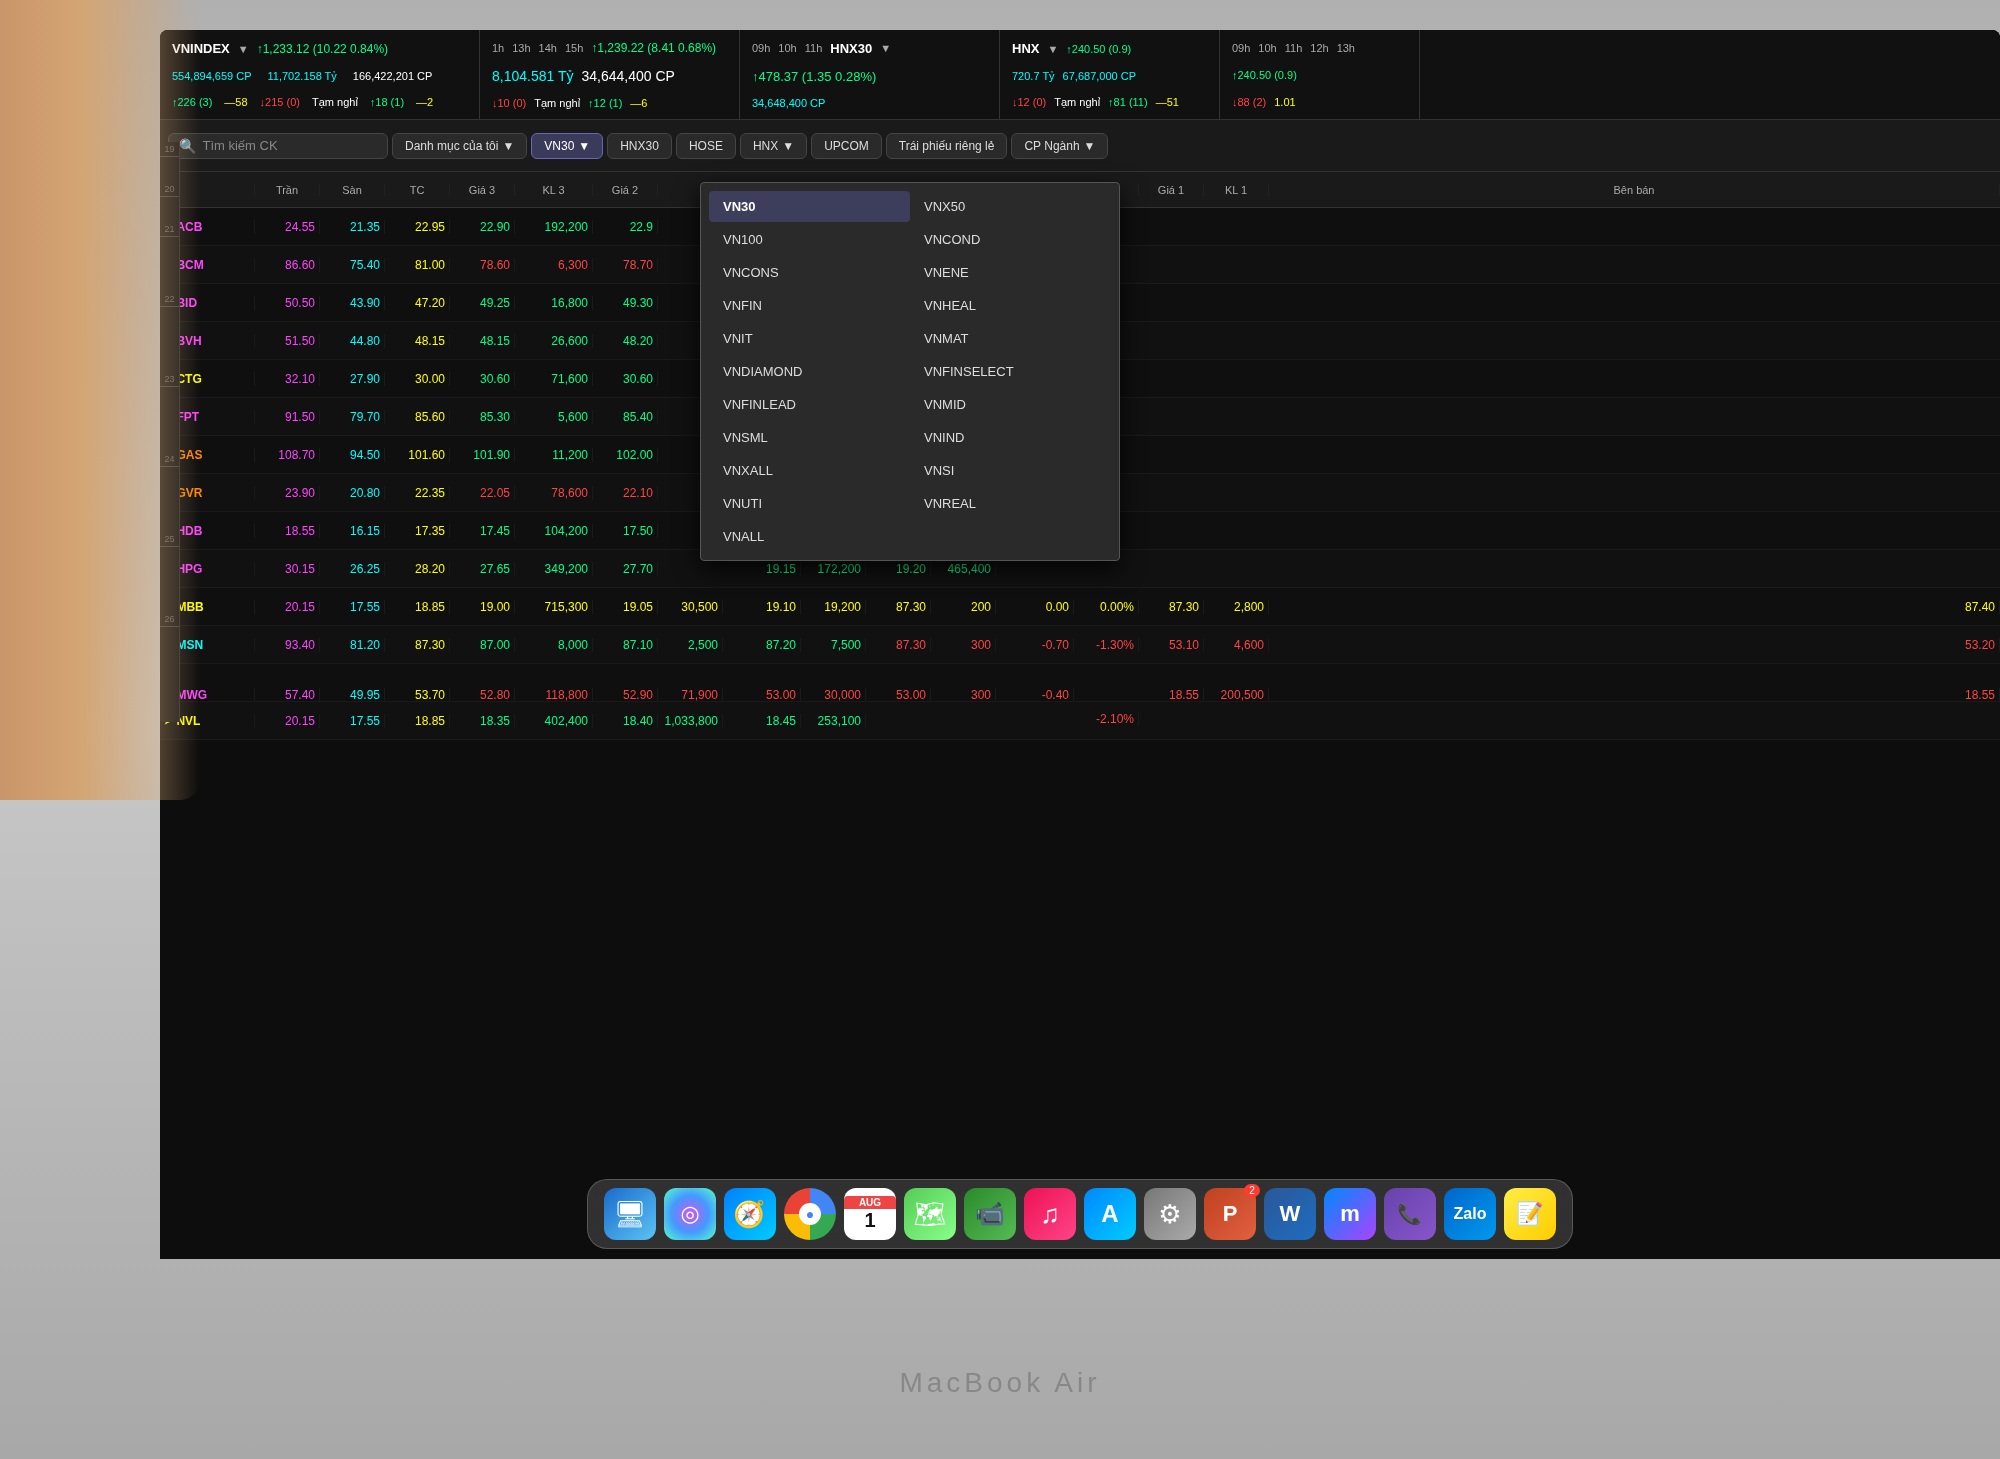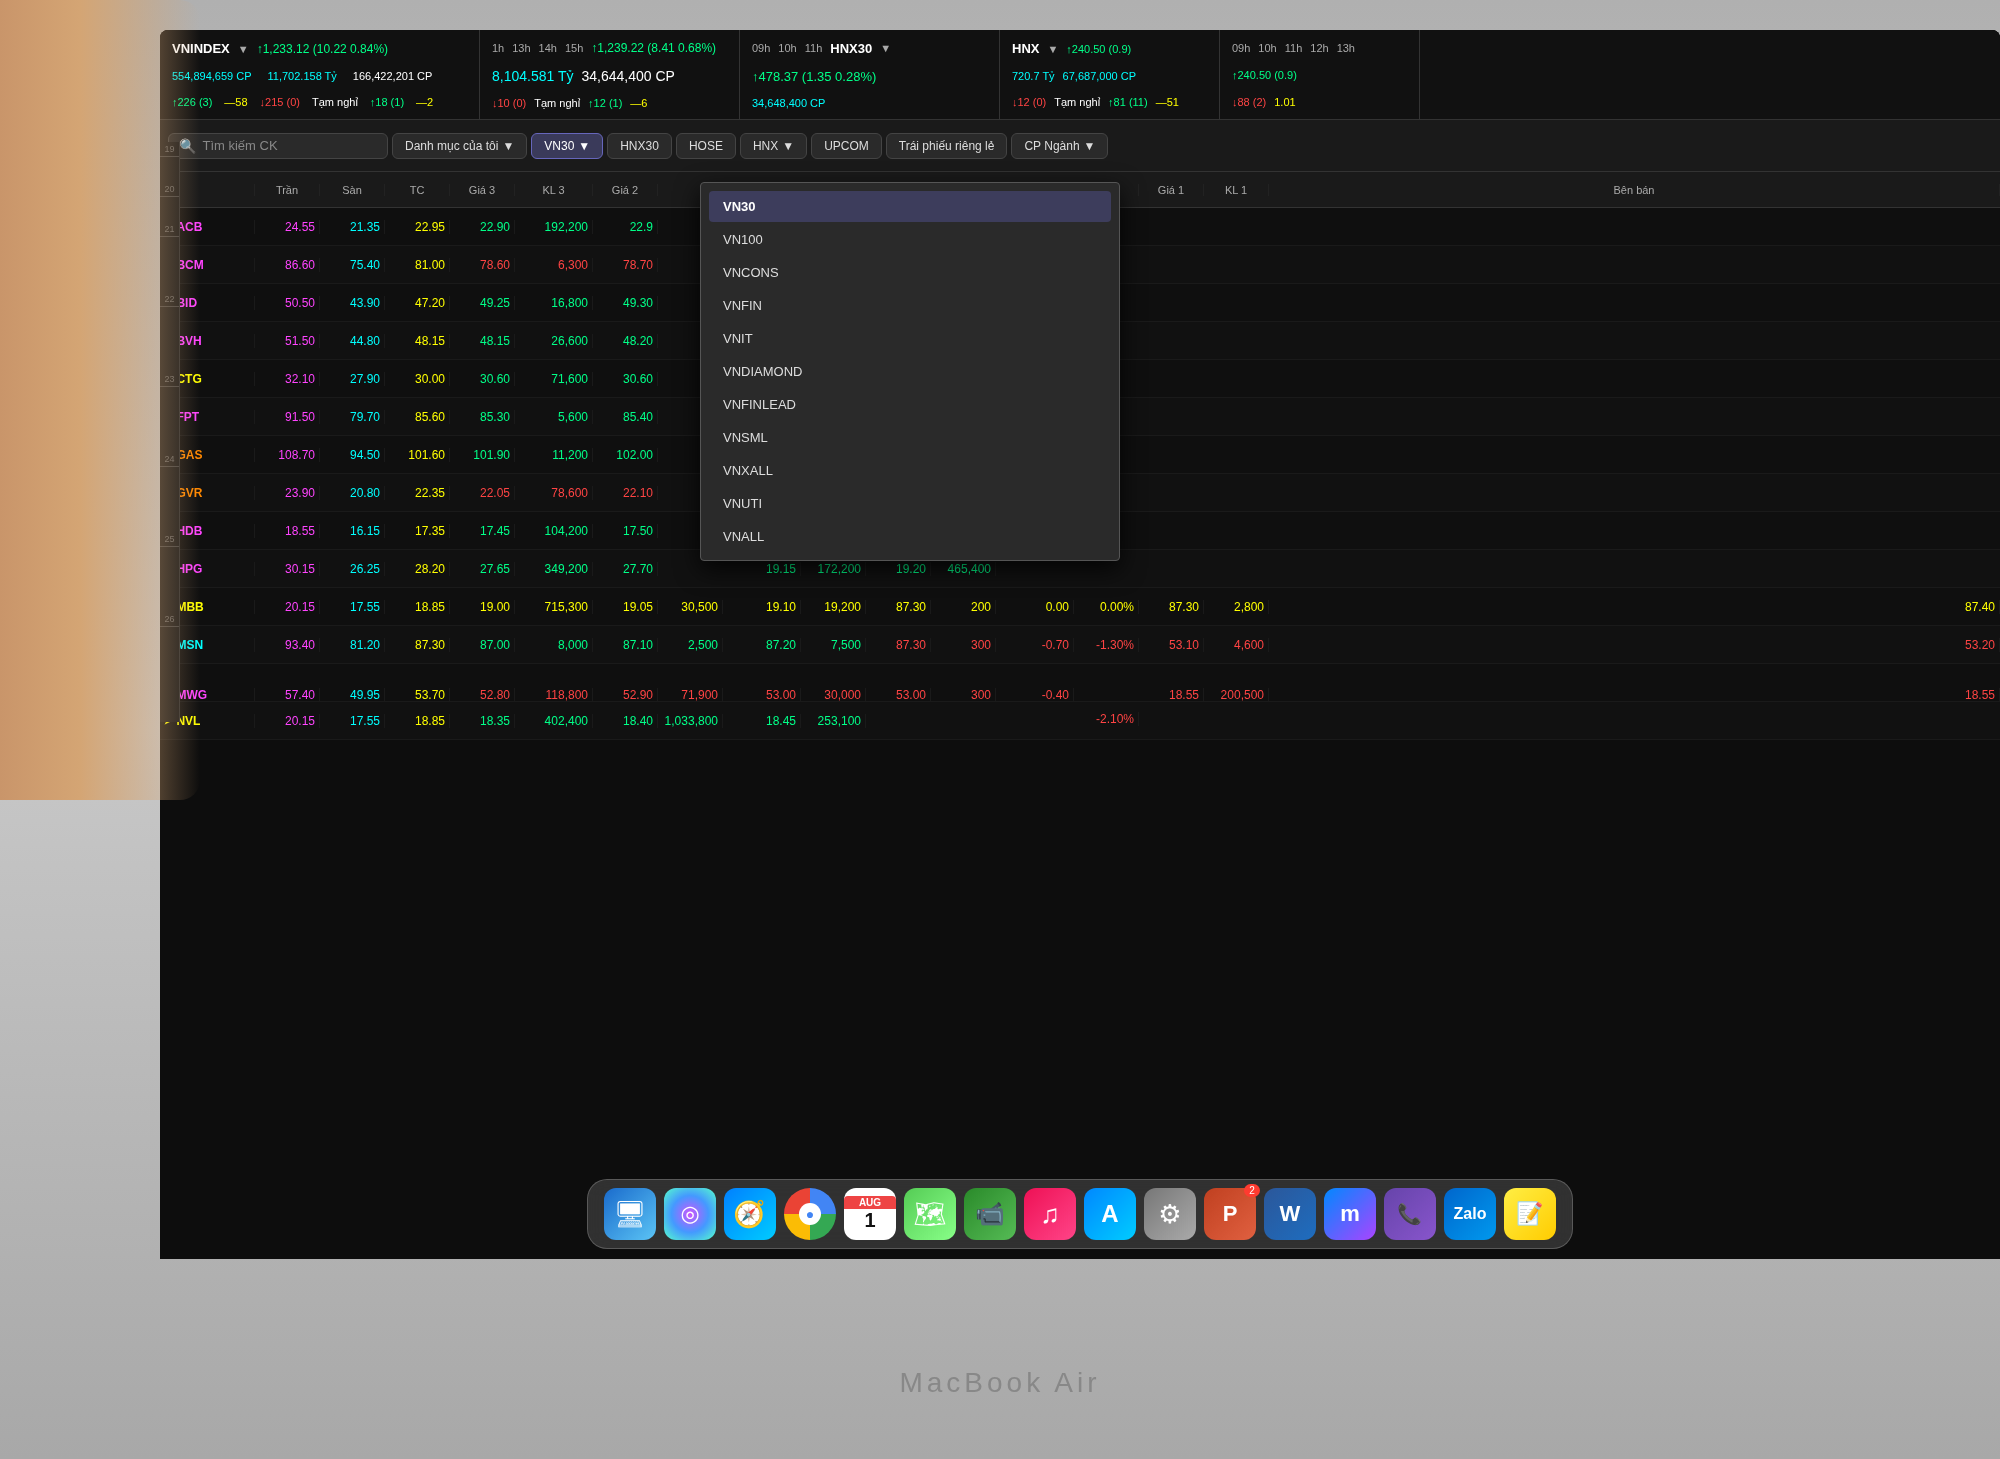--- a/index.html
+++ b/index.html
@@ -458,20 +458,32 @@
             <div class="dropdown-item">VNFIN</div>
             <div class="dropdown-item">VNIT</div>
             <div class="dropdown-item">VNDIAMOND</div>
             <div class="dropdown-item">VNFINLEAD</div>
             <div class="dropdown-item">VNSML</div>
             <div class="dropdown-item">VNXALL</div>
             <div class="dropdown-item">VNUTI</div>
             <div class="dropdown-item">VNALL</div>
           </div>
 
+          <div class="dropdown-col">
+            <div class="dropdown-item">VNX50</div>
+            <div class="dropdown-item">VNCOND</div>
+            <div class="dropdown-item">VNENE</div>
+            <div class="dropdown-item">VNHEAL</div>
+            <div class="dropdown-item">VNMAT</div>
+            <div class="dropdown-item">VNFINSELECT</div>
+            <div class="dropdown-item">VNMID</div>
+            <div class="dropdown-item">VNIND</div>
+            <div class="dropdown-item">VNSI</div>
+            <div class="dropdown-item">VNREAL</div>
+          </div>
         </div>
       </div>
 
       <div class="main-content">
 
         <div class="stock-table">
 
           <div class="table-header" style="grid-template-columns: 95px 65px 65px 65px 65px 78px 65px 65px 78px 65px 65px 65px 78px 65px 65px 65px auto;">
             <div class="th left">CK</div>
             <div class="th">Trần</div>

